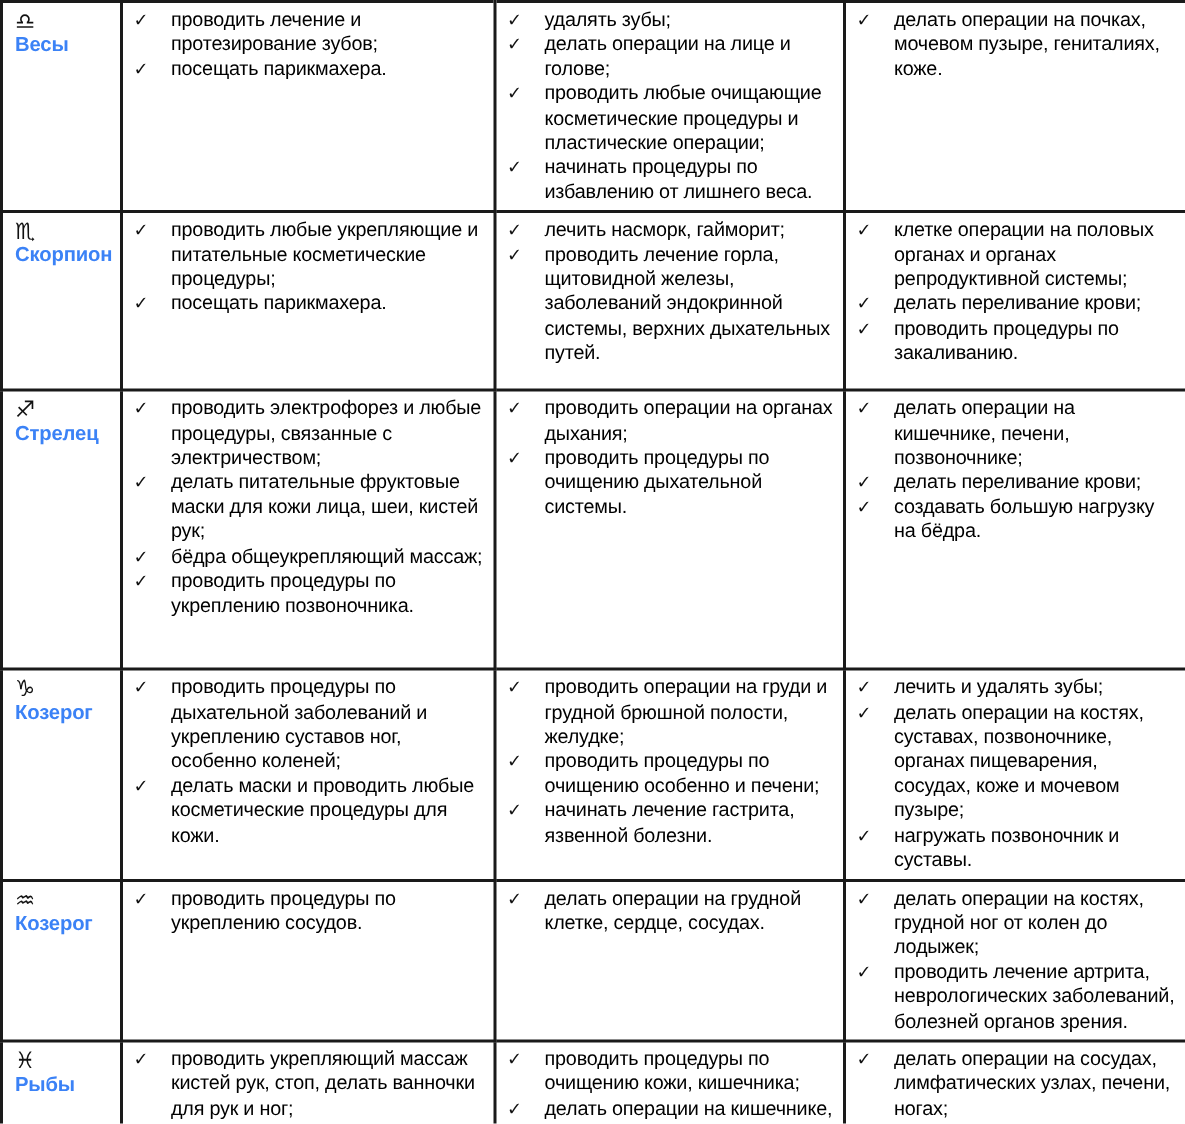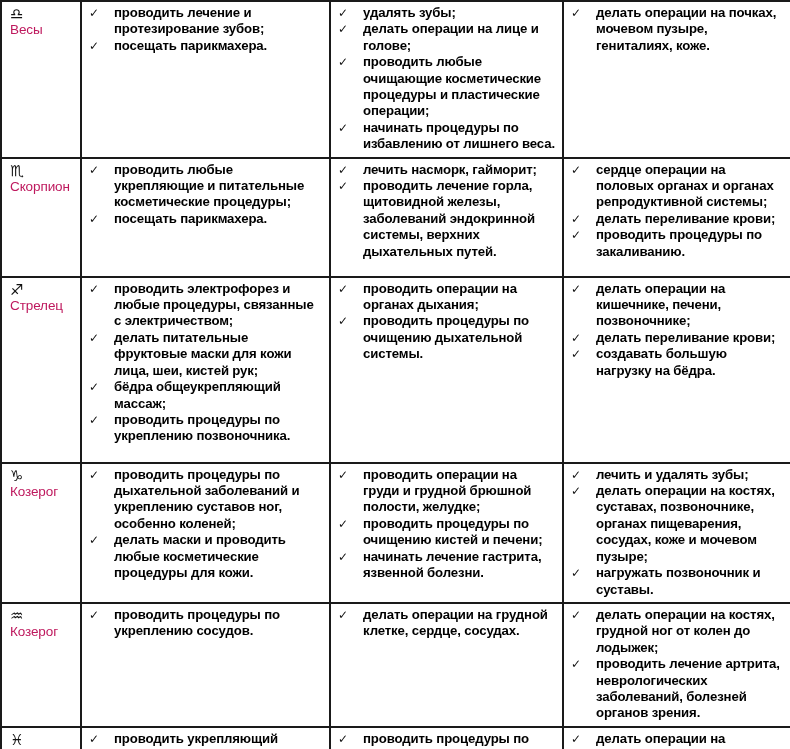--- a/index.html
+++ b/index.html
@@ -58,40 +58,39 @@
     line-height: 16px;
     font-weight: 400;
     letter-spacing: 0;
     margin-bottom: 0px;
     color: #111111;
   }
   .sign-name {
     display: block;
     font-size: 13.5px;
     line-height: 16px;
-    font-weight: normal;
+    font-weight: bold;
     letter-spacing: -0.1px;
-    color: #be185d;
+    color: #3b82f6;
   }
   ul.item-list {
     list-style: none;
     margin: 0;
     padding: 0;
   }
   ul.item-list li {
     position: relative;
     font-size: 13.2px;
     line-height: 16.4px;
     padding-left: 26px;
     margin: 0 0 0 0;
     text-align: left;
     letter-spacing: -0.12px;
     word-spacing: -0.1px;
     text-indent: -26px;
-    font-weight: bold;
   }
   .tick {
     display: inline-block;
     width: 26px;
     text-indent: 0;
     font-family: "DejaVu Sans", sans-serif;
     font-size: 12px;
     font-weight: 400;
     color: #111111;
   }
@@ -149,21 +148,21 @@
             </ul>
           </td>
           <td>
             <ul class="item-list">
               <li><span class="tick"></span><span class="cell-text">лечить насморк, гайморит;</span></li>
               <li><span class="tick"></span><span class="cell-text">проводить лечение горла, щитовидной железы, заболеваний эндокринной системы, верхних дыхательных путей.</span></li>
             </ul>
           </td>
           <td>
             <ul class="item-list">
-              <li><span class="tick"></span><span class="cell-text">сердце операции на половых органах и органах репродуктивной системы;</span></li>
+              <li><span class="tick"></span><span class="cell-text">клетке операции на половых органах и органах репродуктивной системы;</span></li>
               <li><span class="tick"></span><span class="cell-text">делать переливание крови;</span></li>
               <li><span class="tick"></span><span class="cell-text">проводить процедуры по закаливанию.</span></li>
             </ul>
           </td>
         </tr>
         <tr style="height: 186px;">
           <td class="sign-cell">
             <span class="sign-glyph">♐</span>
             <span class="sign-name">Стрелец</span>
           </td>
@@ -196,21 +195,21 @@
           </td>
           <td>
             <ul class="item-list">
               <li><span class="tick"></span><span class="cell-text">проводить процедуры по дыхательной заболеваний и укреплению суставов ног, особенно коленей;</span></li>
               <li><span class="tick"></span><span class="cell-text">делать маски и проводить любые косметические процедуры для кожи.</span></li>
             </ul>
           </td>
           <td>
             <ul class="item-list">
               <li><span class="tick"></span><span class="cell-text">проводить операции на груди и грудной брюшной полости, желудке;</span></li>
-              <li><span class="tick"></span><span class="cell-text">проводить процедуры по очищению кистей и печени;</span></li>
+              <li><span class="tick"></span><span class="cell-text">проводить процедуры по очищению особенно и печени;</span></li>
               <li><span class="tick"></span><span class="cell-text">начинать лечение гастрита, язвенной болезни.</span></li>
             </ul>
           </td>
           <td>
             <ul class="item-list">
               <li><span class="tick"></span><span class="cell-text">лечить и удалять зубы;</span></li>
               <li><span class="tick"></span><span class="cell-text">делать операции на костях, суставах, позвоночнике, органах пищеварения, сосудах, коже и мочевом пузыре;</span></li>
               <li><span class="tick"></span><span class="cell-text">нагружать позвоночник и суставы.</span></li>
             </ul>
           </td>

